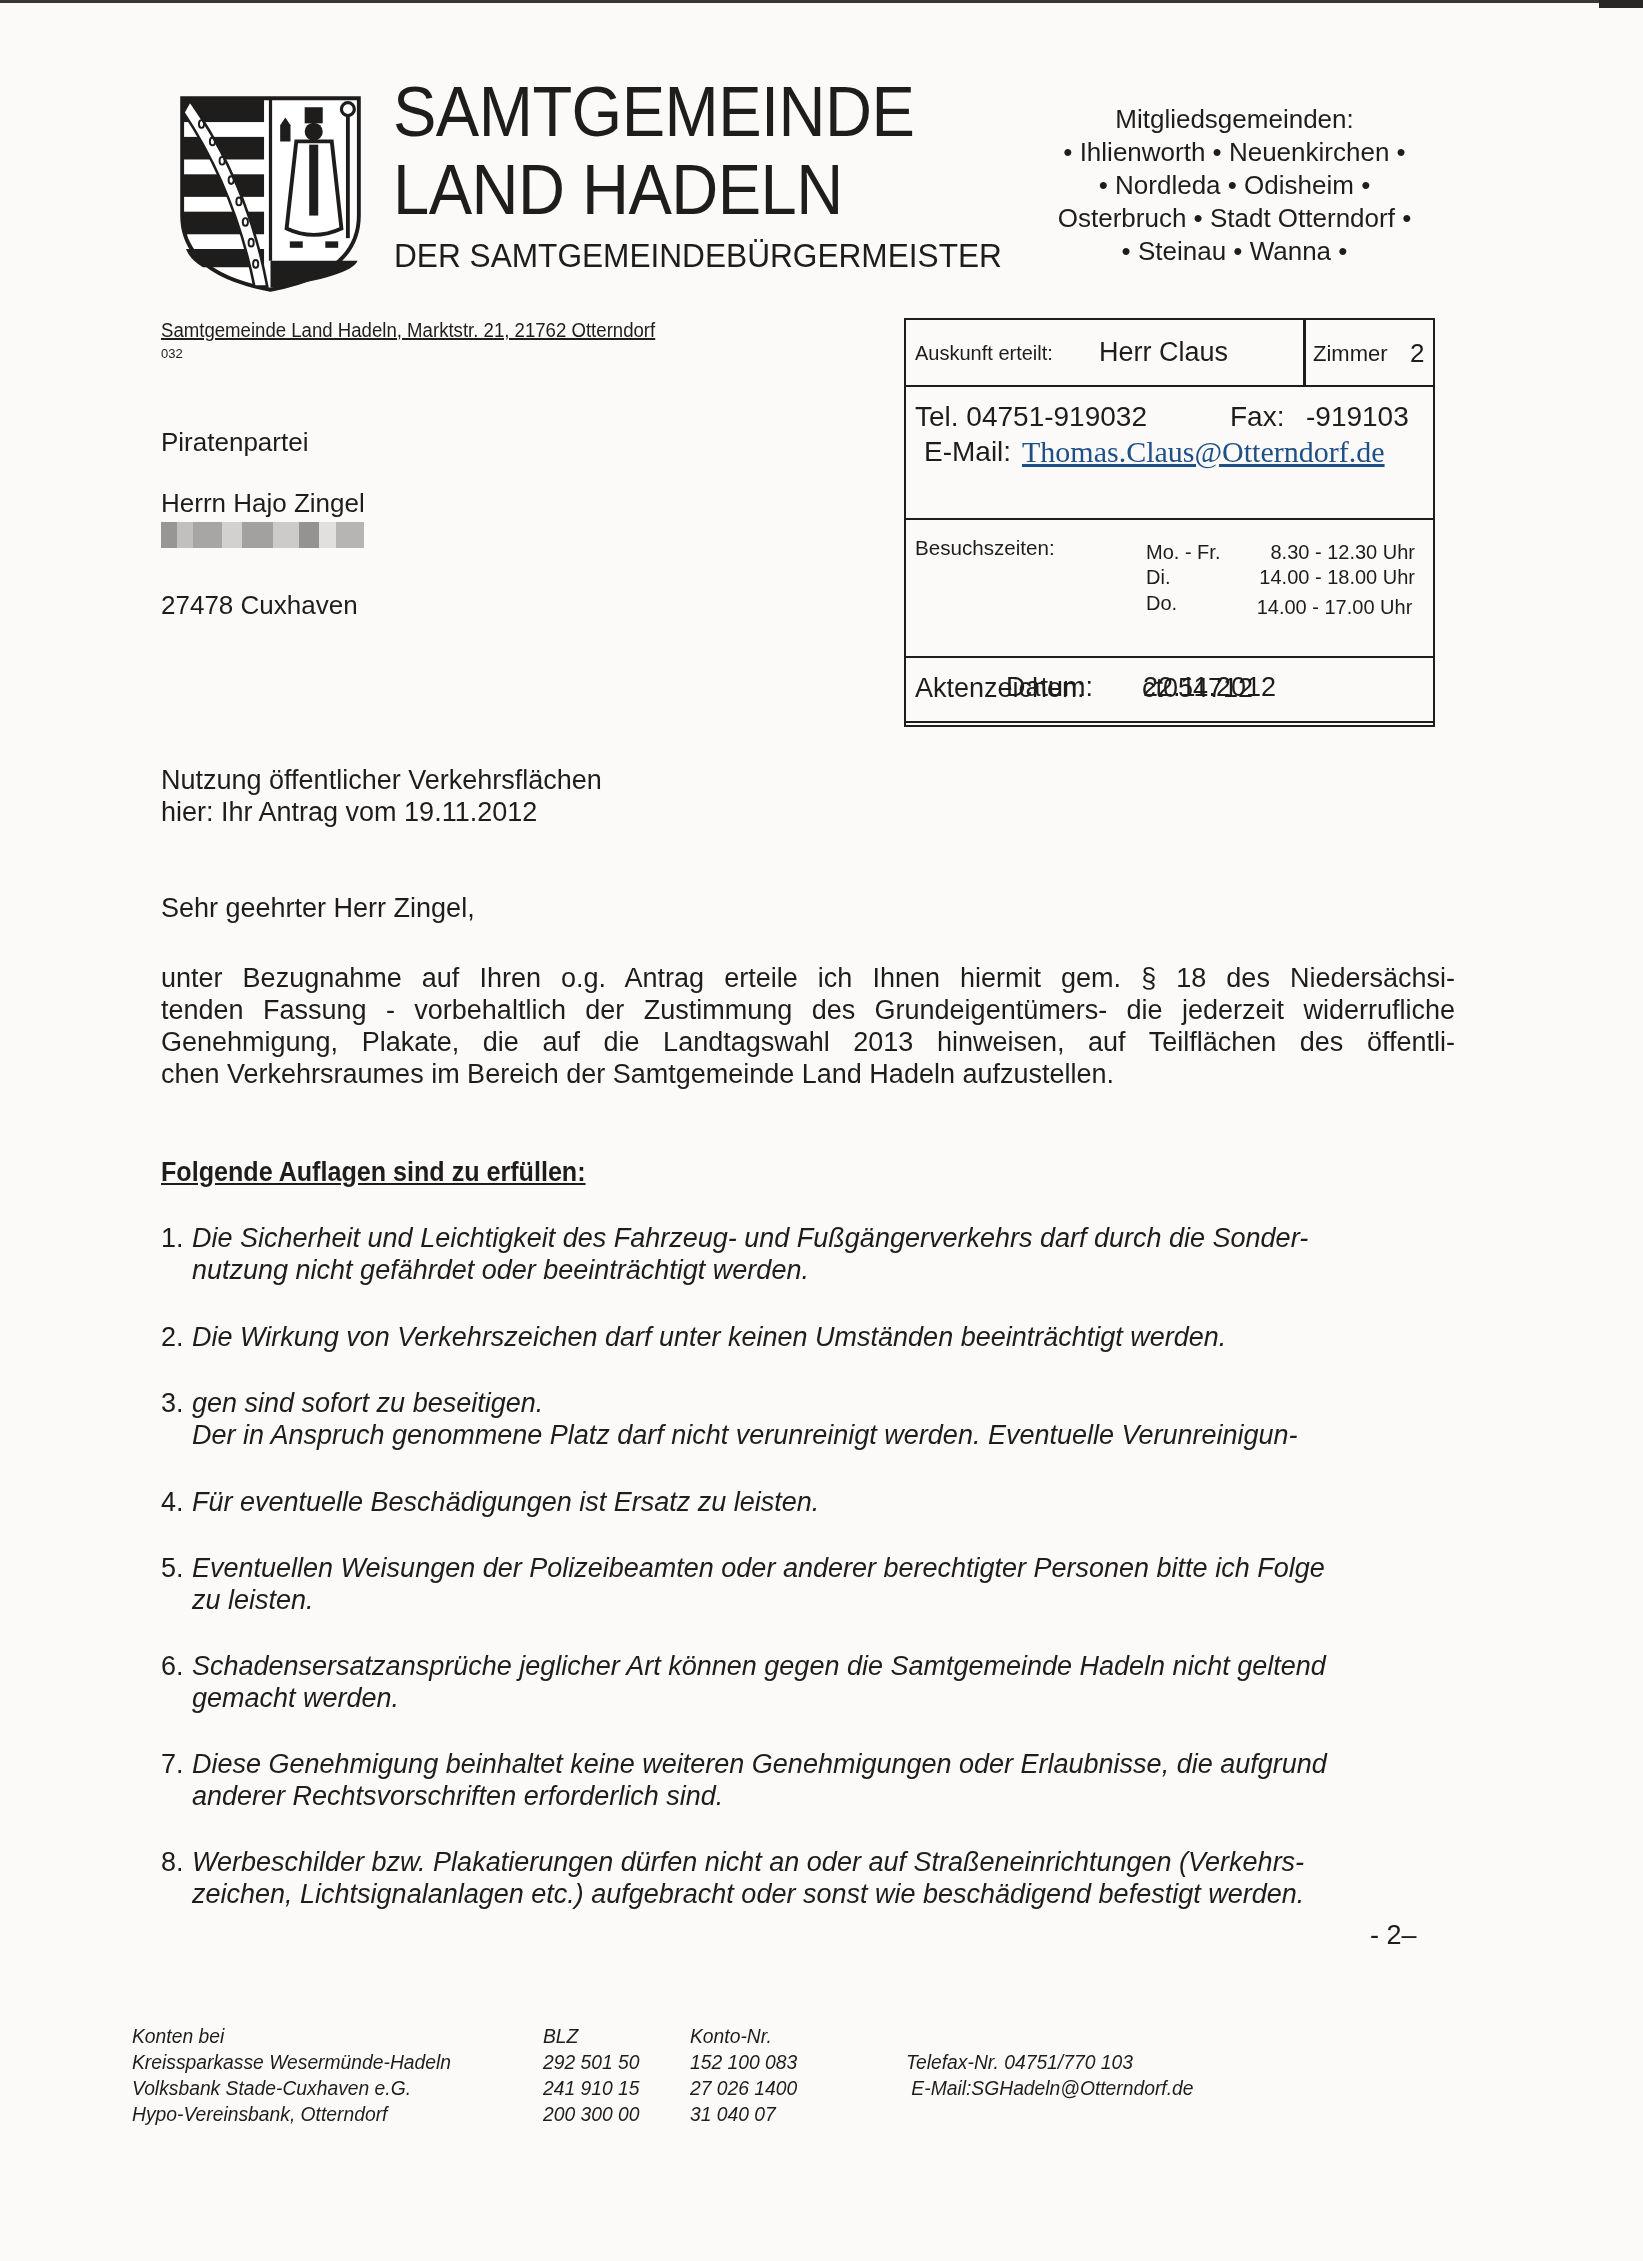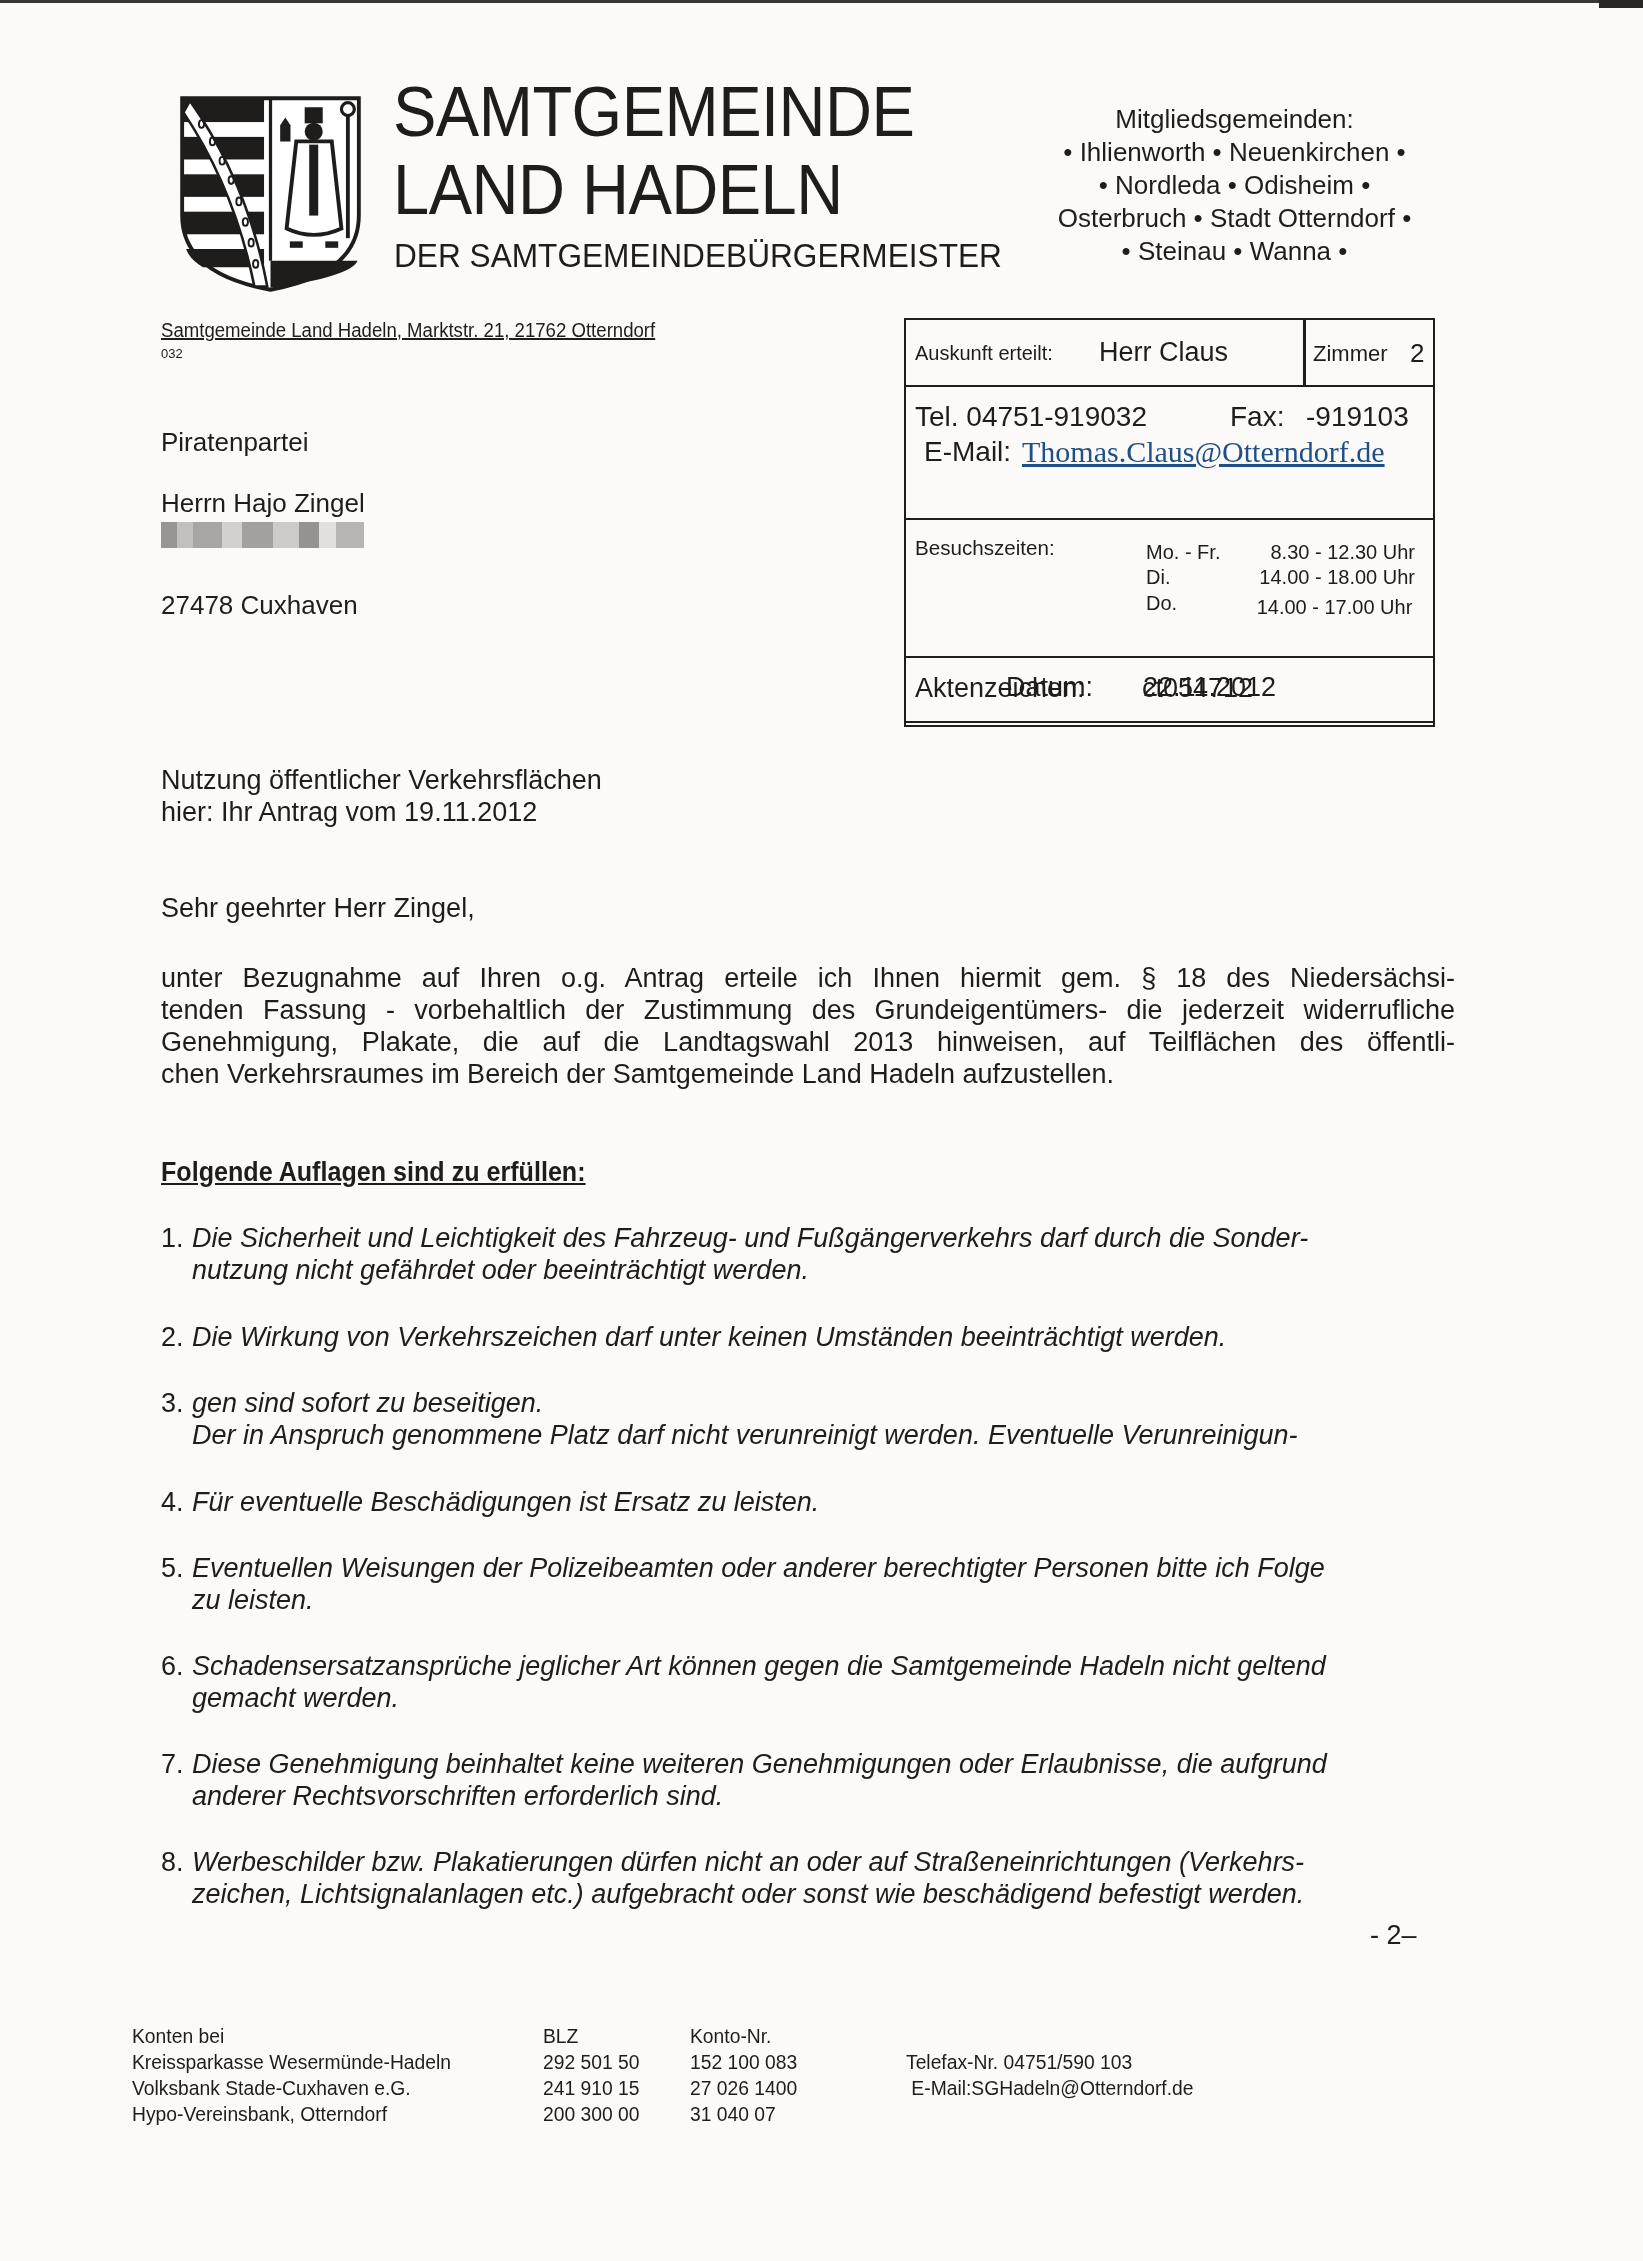--- a/index.html
+++ b/index.html
@@ -48,21 +48,21 @@
 
   .conditions-heading { left: 161px; top: 1157px; font-size: 27px; font-weight: bold; text-decoration: underline; transform: scaleX(0.93); transform-origin: left top; }
 
   .cond { position: absolute; left: 161px; width: 1296px; font-size: 27px; line-height: 32px; }
   .cond .num { position: absolute; left: 0; top: 0; }
   .cond .txt { position: absolute; left: 31px; top: 0; width: 1263px; }
   .cond .txt span { display: block; white-space: nowrap; font-style: italic; }
 
   .page-cont { left: 1370px; top: 1920px; font-size: 27px; }
 
-  .footer { font-size: 19.3px; line-height: 26px; }
+  .footer { font-size: 19.3px; line-height: 26px; font-style: italic; }
   .ft-banks { left: 132px; top: 2024px; }
   .ft-blz { left: 543px; top: 2024px; }
   .ft-konto { left: 690px; top: 2024px; }
   .ft-contact { left: 906px; top: 2050px; }
   .footer div.l { white-space: nowrap; }
 
   .email-link { font-family: "Liberation Serif", serif; color: #1e4f86; text-decoration: underline; font-size: 30px; }
 </style>
 </head>
 <body>
@@ -248,16 +248,16 @@
   <div class="l">241 910 15</div>
   <div class="l">200 300 00</div>
 </div>
 <div class="abs footer ft-konto">
   <div class="l">Konto-Nr.</div>
   <div class="l">152 100 083</div>
   <div class="l">27 026 1400</div>
   <div class="l">31 040 07</div>
 </div>
 <div class="abs footer ft-contact">
-  <div class="l">Telefax-Nr. 04751/590 103</div>
+  <div class="l">Telefax-Nr. 04751/770 103</div>
   <div class="l" style="white-space:pre"> E-Mail:SGHadeln@Otterndorf.de</div>
 </div>
 
 
 </body></html>

